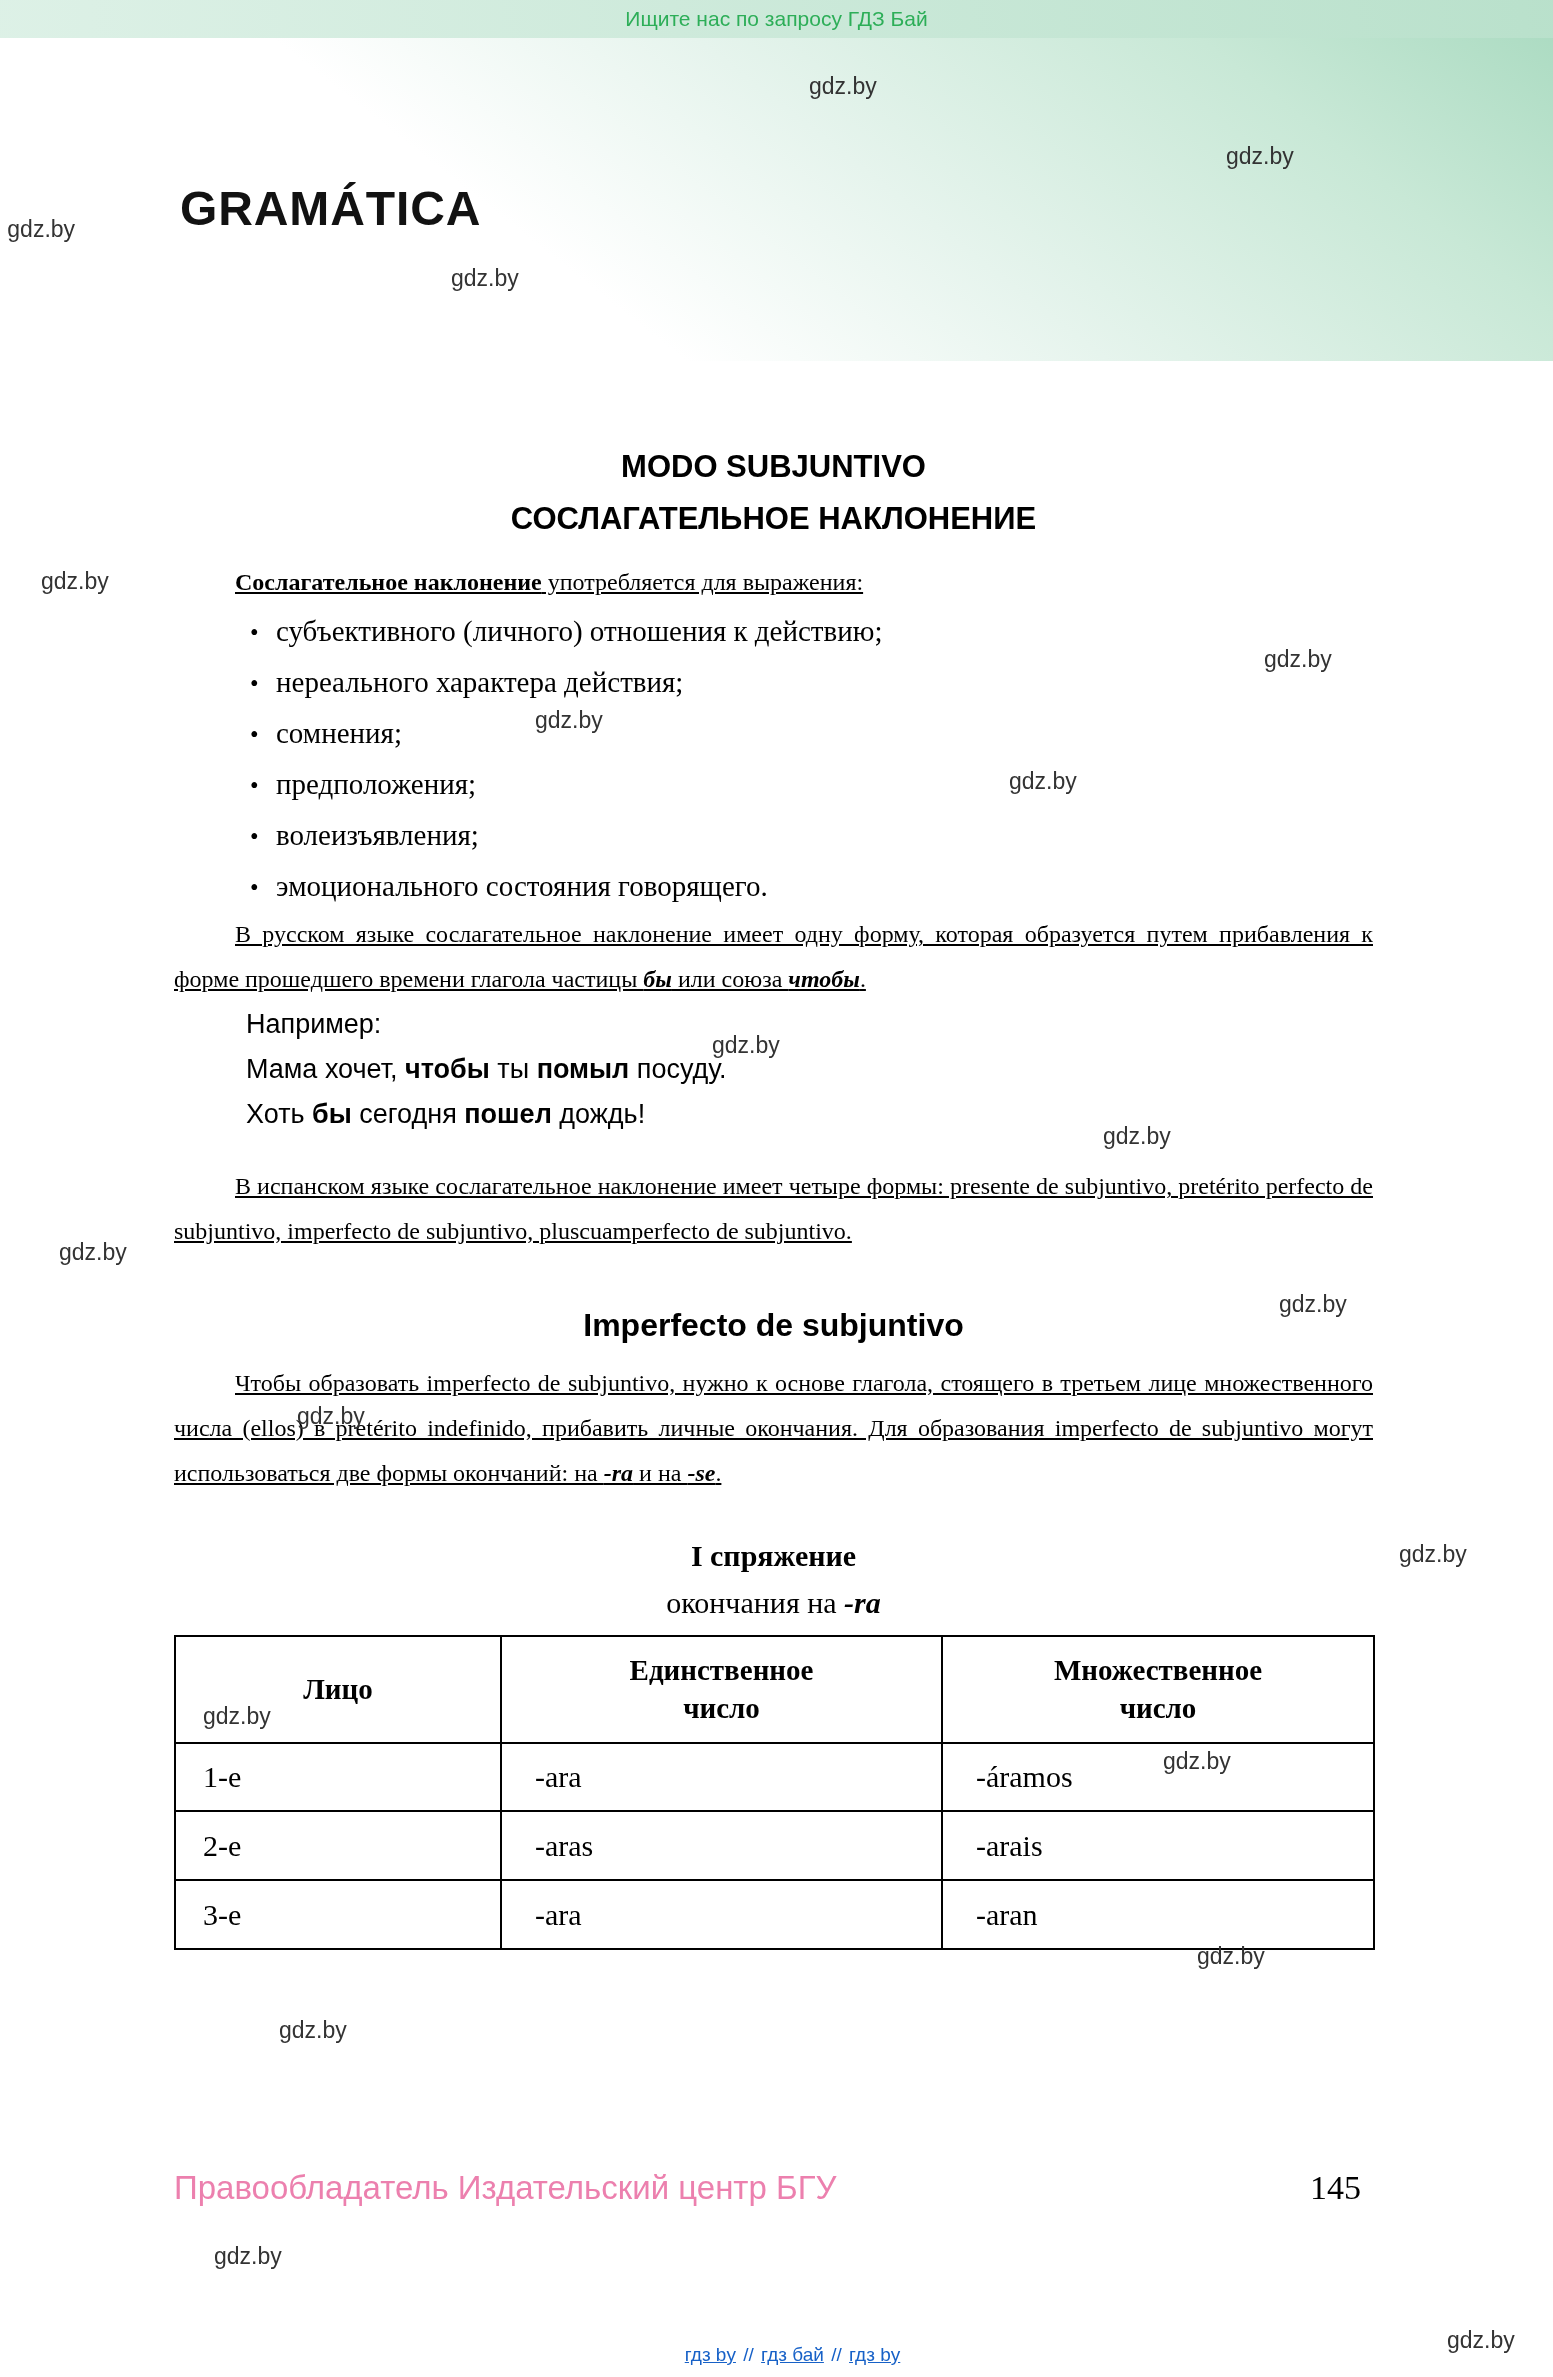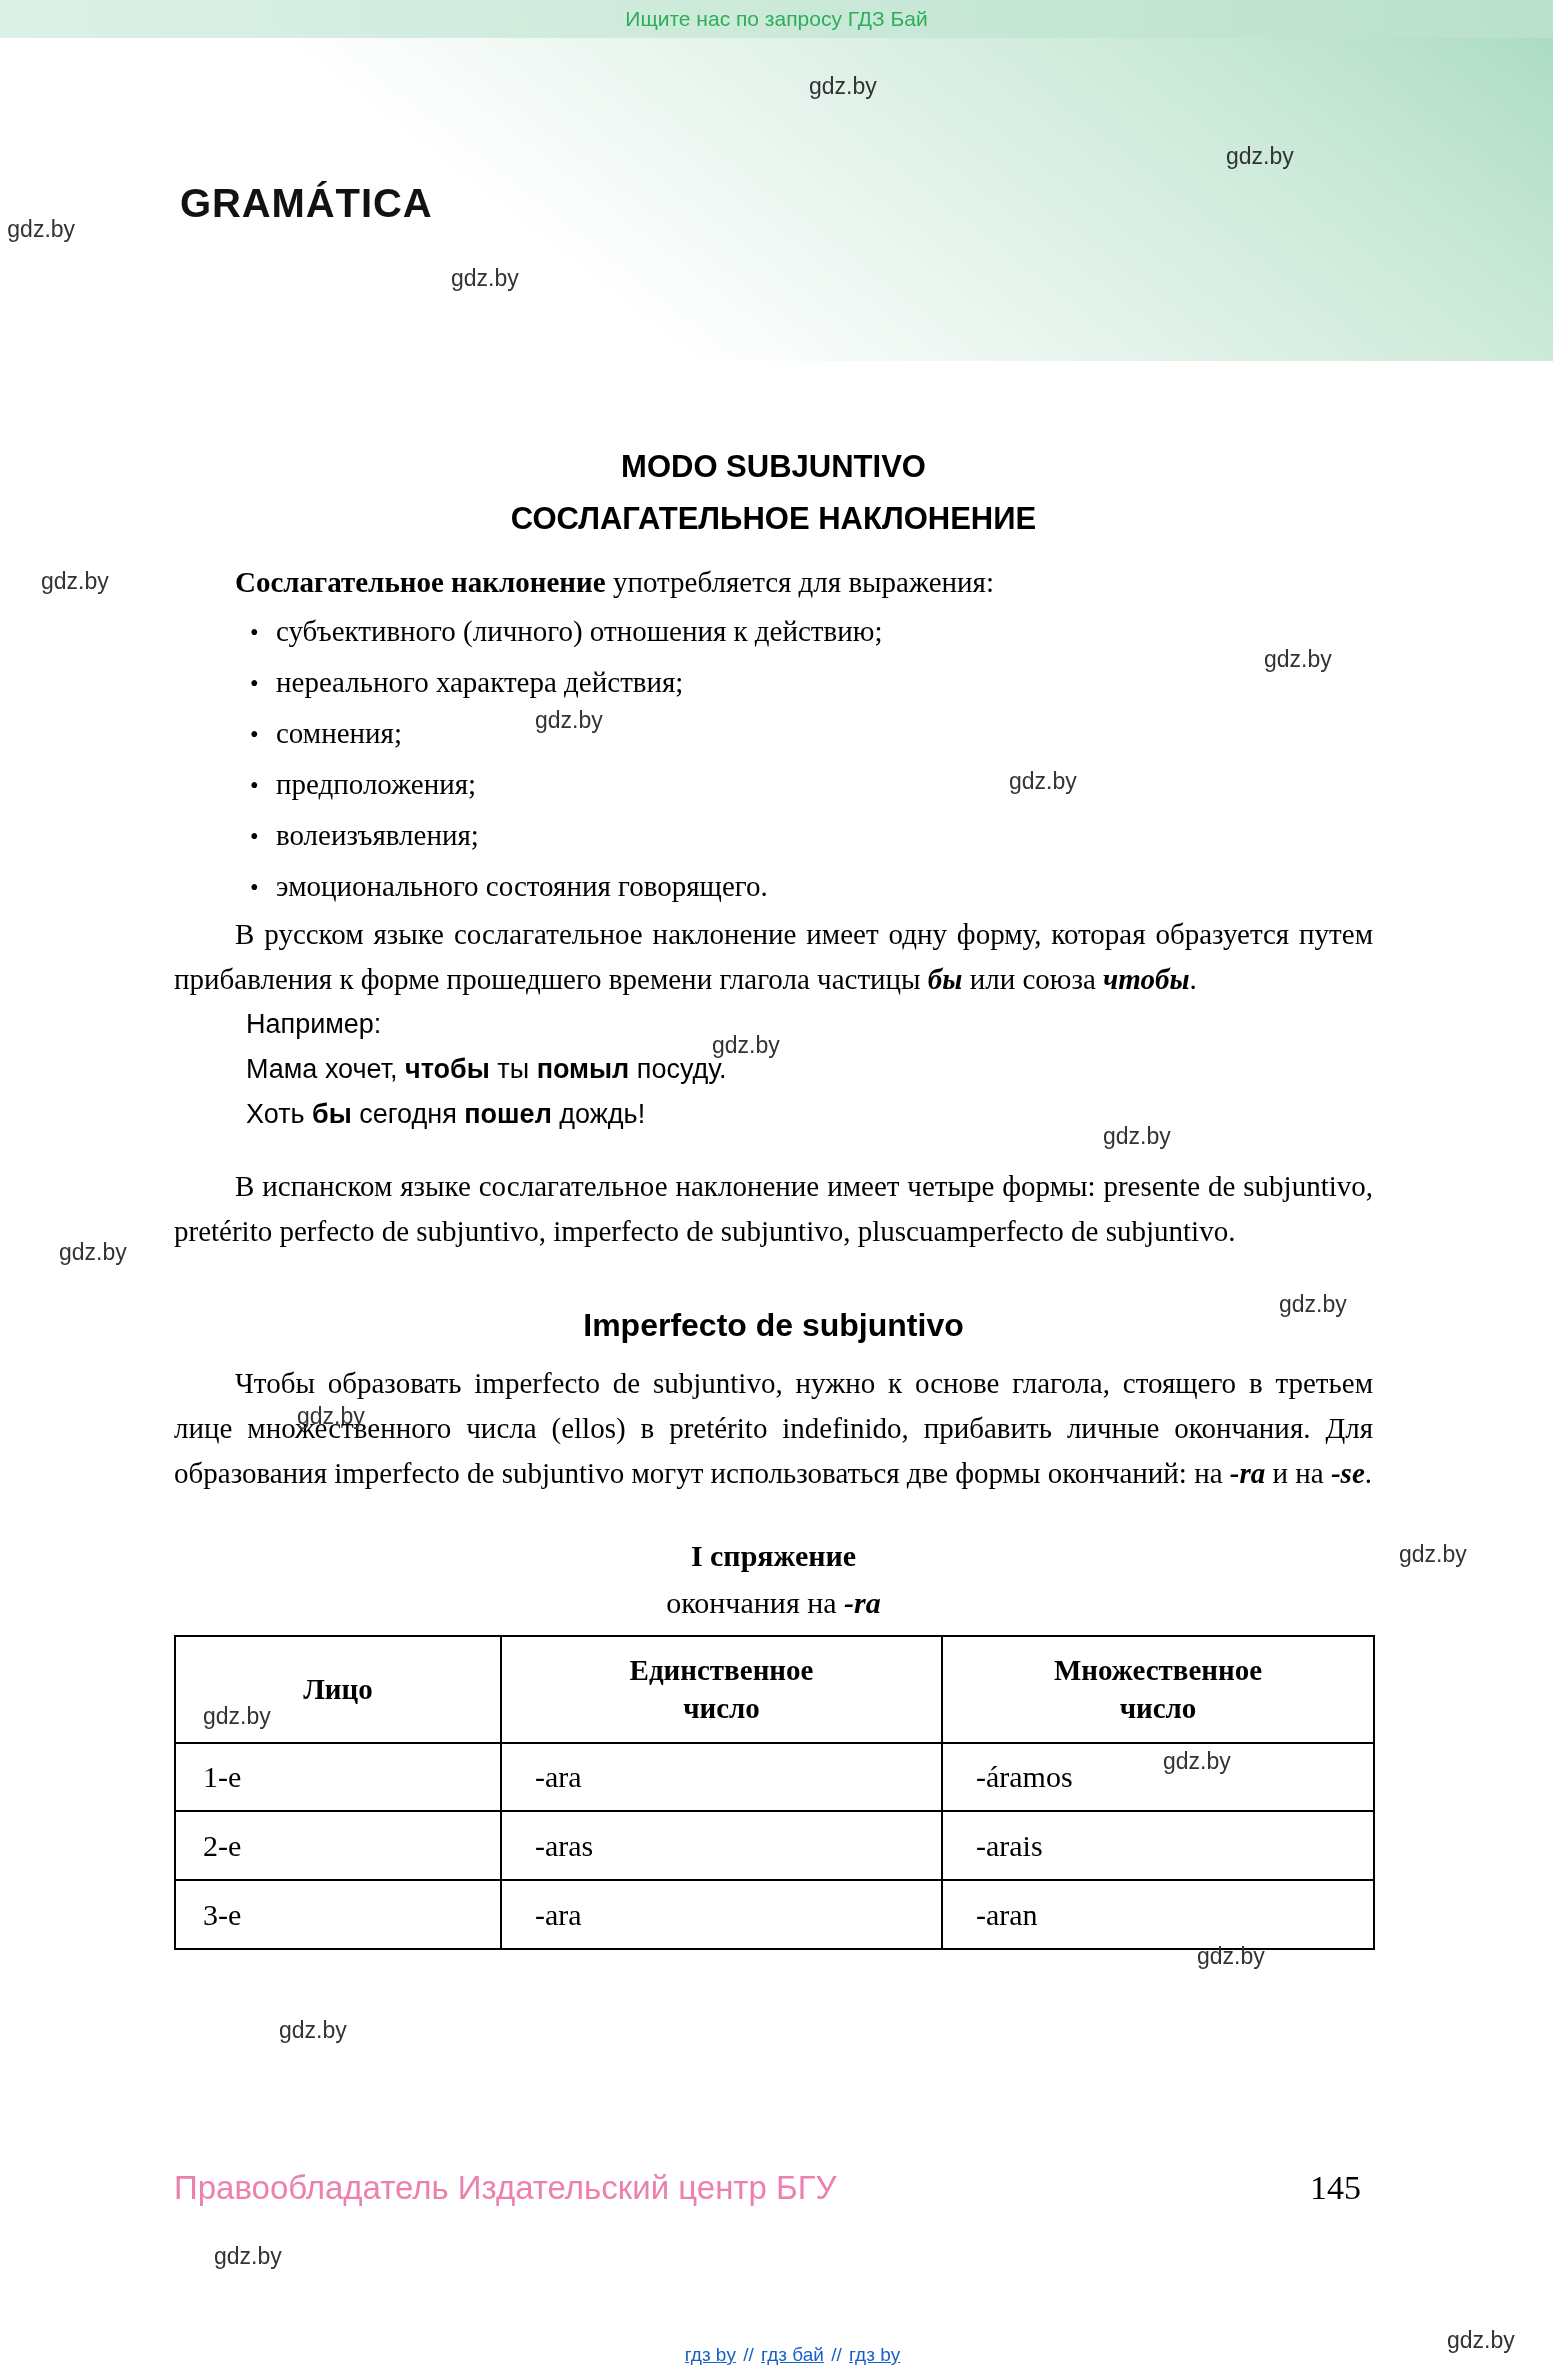--- a/index.html
+++ b/index.html
@@ -21,38 +21,38 @@
   .banner {
     position:absolute; top:0; left:0; width:100%; height:38px;
     line-height:38px; text-align:center;
     font-family:"Liberation Sans","DejaVu Sans",sans-serif;
     font-size:21px; color:#2dae58;
     background:linear-gradient(to right, rgba(219,240,229,0.95), rgba(186,225,204,0.95));
   }
   .gramatica {
     position:absolute; left:180px; top:181px;
     font-family:"Liberation Sans","DejaVu Sans",sans-serif;
-    font-weight:bold; font-size:40px; letter-spacing:0.9px; color:#121212;
+    font-weight:bold; font-size:48px; letter-spacing:0.9px; color:#121212;
   }
 
   
   .wm {
     position:absolute;
     font-family:"Liberation Sans","DejaVu Sans",sans-serif;
     font-size:23px; color:#333; white-space:nowrap;
   }
 
   
   .content { padding:0 180px 0 174px; }
   .main-heading {
     margin-top:80px; text-align:center;
     font-family:"Liberation Sans","DejaVu Sans",sans-serif;
     font-weight:bold; font-size:31px; line-height:52px;
   }
-  .body-text { font-size:29px; line-height:45px; text-align:justify; }
+  .body-text { font-size:24px; line-height:45px; text-align:justify;text-decoration:underline; }
   .indent { text-indent:61px; }
   .intro { margin-top:14.5px; }
   .intro .b { font-weight:bold; }
   .bullets { list-style:none; margin-top:1.8px; }
   .bullets li {
     font-size:29px; line-height:51px;
     padding-left:102px; position:relative; text-align:left;
   }
   .bullets li::before {
     content:"\2022";

